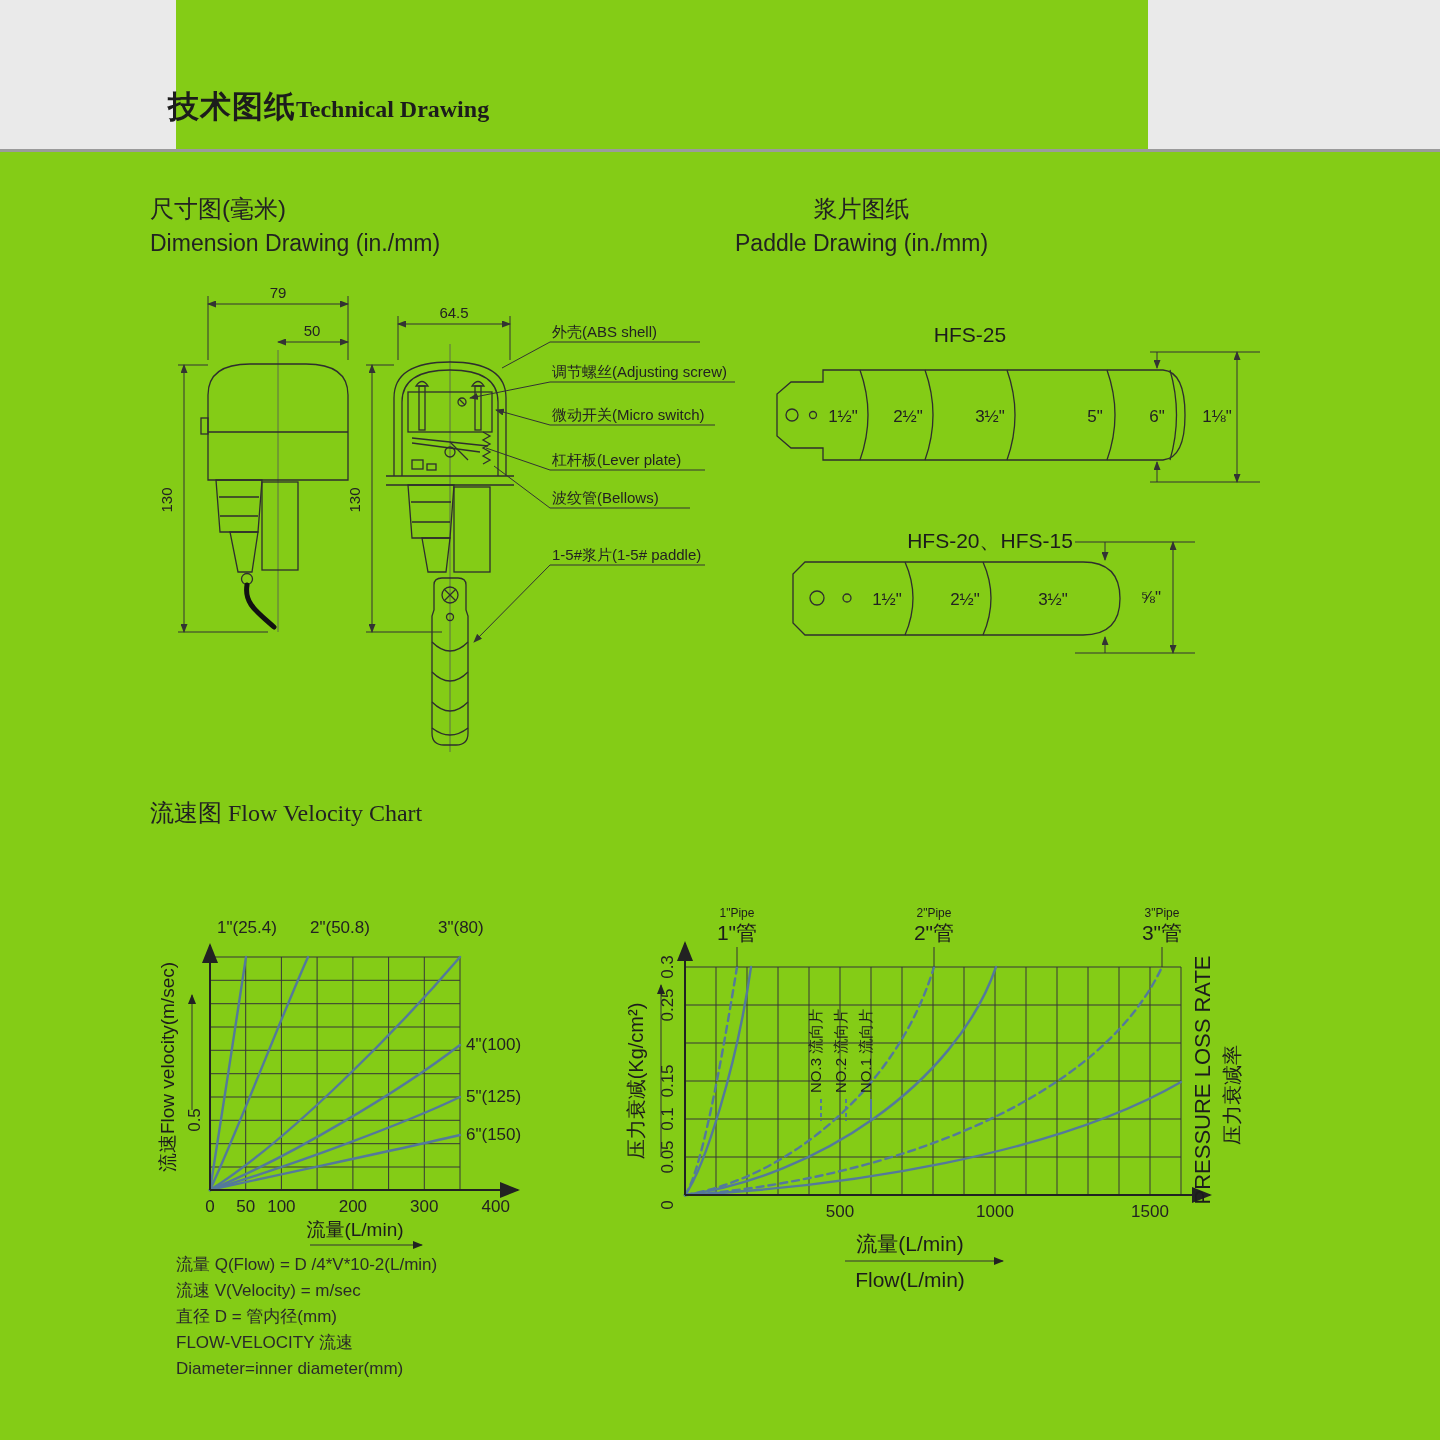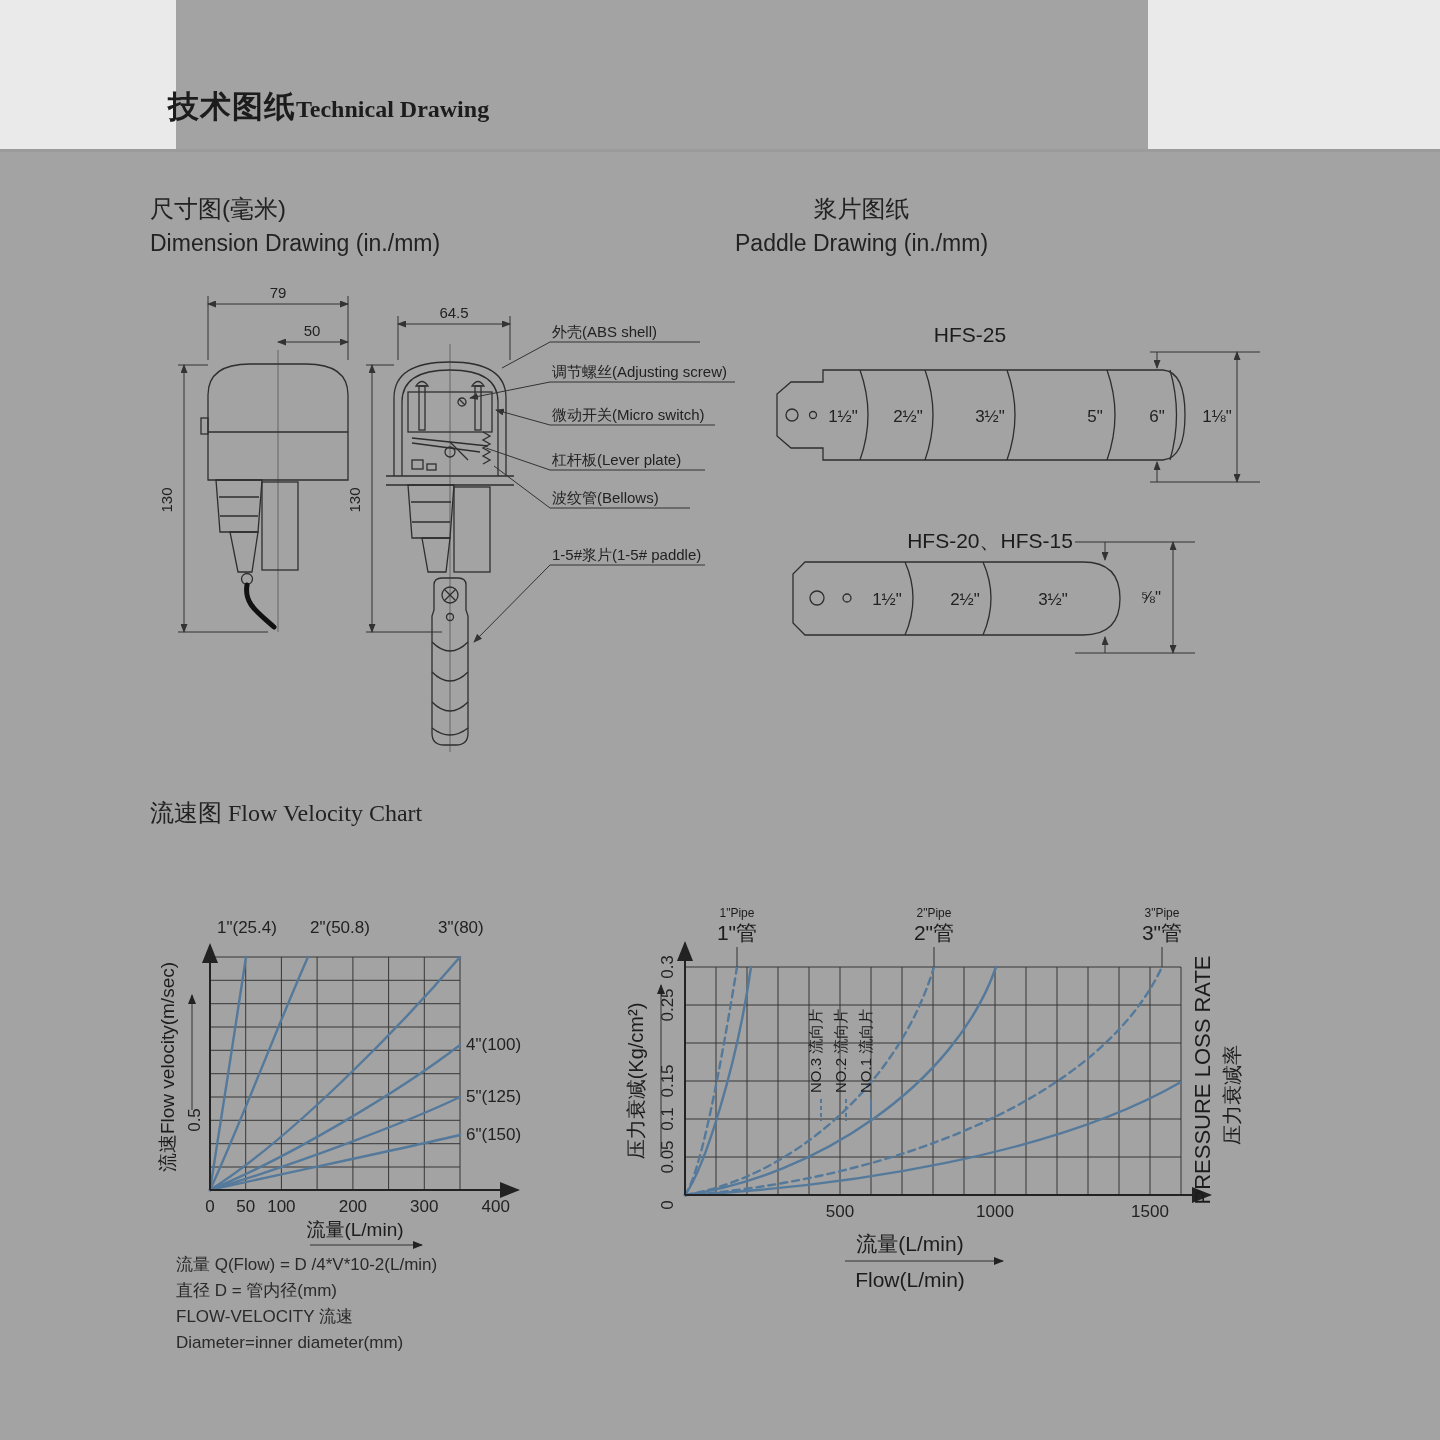--- a/index.html
+++ b/index.html
@@ -1,16 +1,16 @@
 <!DOCTYPE html>
 <html><head>
 <meta charset="utf-8">
 <style>
   html,body{margin:0;padding:0;background:#fff;}
-  .page{position:relative;width:1440px;height:1440px;background:#a3a3a3;overflow:hidden;
+  .page{position:relative;width:1440px;height:1440px;background:#84cc16;overflow:hidden;
         font-family:"Liberation Sans",sans-serif;color:#1c1c1c;}
   .corner{position:absolute;top:0;height:150px;background:#eaeaea;}
   .corner.left{left:0;width:176px;}
   .corner.right{right:0;width:292px;}
   .hdr{position:absolute;left:168px;top:86px;white-space:nowrap;}
   .hdr .zh{font-family:"Liberation Serif",serif;font-weight:bold;font-size:31px;letter-spacing:1px;}
   .hdr .en{font-family:"Liberation Serif",serif;font-weight:bold;font-size:24px;}
   .rule{position:absolute;left:0;top:149px;width:1440px;height:3px;background:#9b9b9b;}
   .sec-title{position:absolute;font-size:23px;line-height:34px;color:#222;}
   .sec-title .l1{font-size:24px;}
@@ -348,18 +348,19 @@
     <text font-size="22" x="585" y="195" text-anchor="middle" transform="rotate(-90 585 195)">PRESSURE LOSS RATE</text>
     <text font-size="20" x="614" y="210" text-anchor="middle" transform="rotate(-90 614 210)">压力衰减率</text>
 
     <text font-size="21" x="285" y="366" text-anchor="middle">流量(L/min)</text>
     <line class="dim" x1="220" y1="376" x2="378" y2="376" marker-end="url(#arrD)"></line>
     <text font-size="21" x="285" y="402" text-anchor="middle">Flow(L/min)</text>
   </svg>
 
   <div class="formulas">
     <div>流量 Q(Flow) = D /4*V*10-2(L/min)</div>
+    <div>流速 V(Velocity) = m/sec</div>
     <div>直径 D = 管内径(mm)</div>
     <div>FLOW-VELOCITY 流速</div>
     <div>Diameter=inner diameter(mm)</div>
   </div>
 
 </div>
 
 </body></html>

